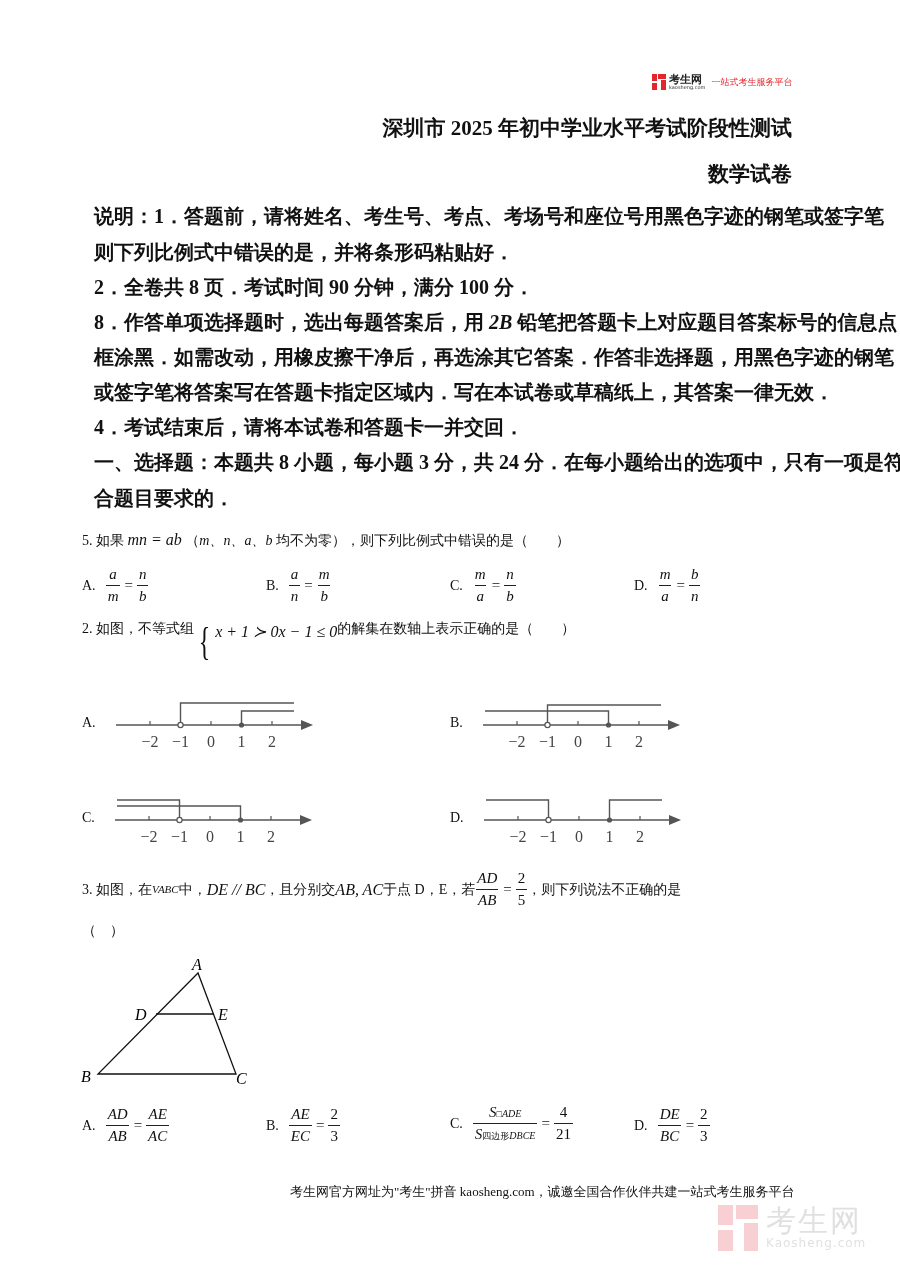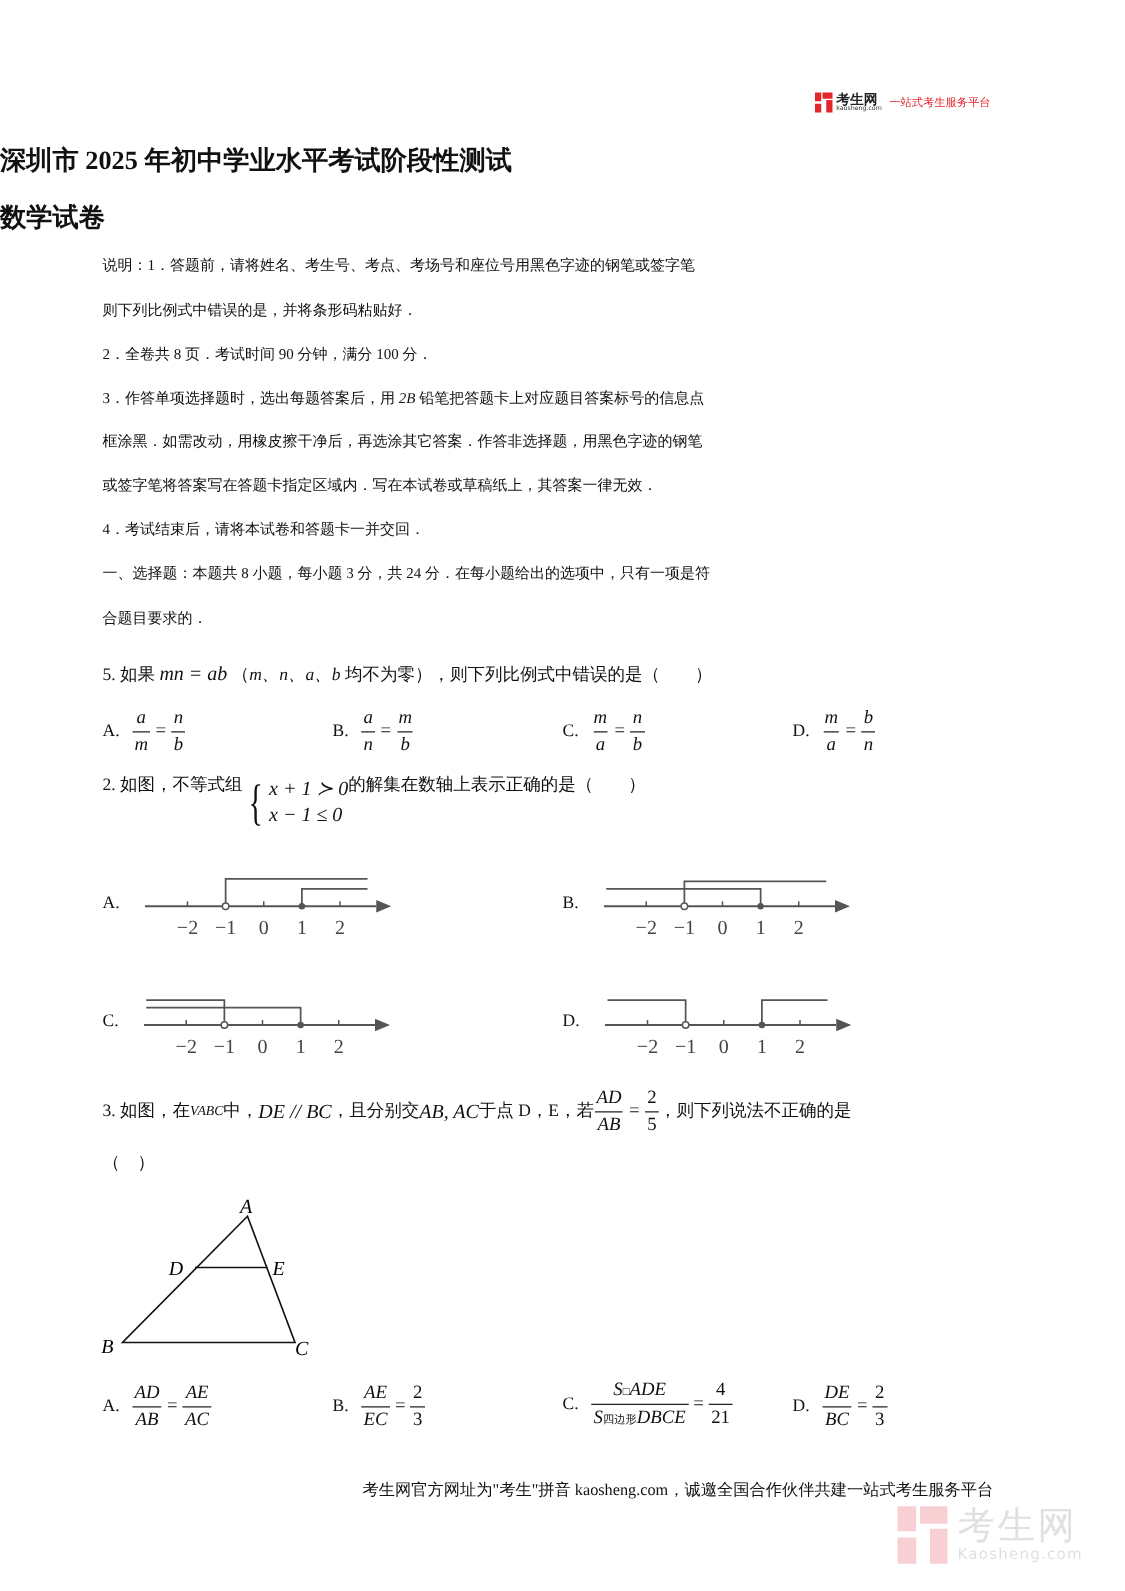--- a/index.html
+++ b/index.html
@@ -8,38 +8,38 @@
   .abs { position:absolute; }
   
   .logo { left:652px; top:74px; display:flex; align-items:center; }
   .logo-mark { width:14px; height:16px; position:relative; margin-right:3px; }
   .logo-mark i { position:absolute; background:#e3262b; }
   .logo-text { display:flex; flex-direction:column; line-height:1; margin-right:6px; }
   .logo-cn { font-family:"DejaVu Sans",sans-serif; font-size:11px; font-weight:bold; color:#222; }
   .logo-en { font-family:"DejaVu Sans",sans-serif; font-size:5px; color:#333; }
   .logo-slogan { font-family:"DejaVu Sans",sans-serif; font-size:9px; color:#e3262b; }
 
-  .title { left:0; width:792px; text-align:left; font-weight:bold; font-size:21px; }
-  .line { left:82px; font-size:12px; font-weight:normal; line-height:1; white-space:nowrap; }
+  .title { left:0; width:792px; text-align:right; font-weight:bold; font-size:21px; }
+  .line { left:94px; font-size:20px; font-weight:bold; line-height:1; white-space:nowrap; }
   .q { left:82px; font-size:14px; line-height:1; white-space:nowrap; }
   .opt { font-size:14px; white-space:nowrap; display:flex; align-items:center; }
   .opt .lbl { margin-right:10px; }
   .frac { display:inline-flex; flex-direction:column; align-items:center; vertical-align:middle; font-style:italic; font-size:15px; line-height:1.15; }
   .frac .num { padding:0 2px 2px; }
   .frac .den { border-top:1px solid #222; padding:2px 2px 0; }
   .eq { margin:0 4px; font-size:15px; }
   i.m { font-style:italic; }
   .nl svg { display:block; }
   .footer { left:290px; top:1183px; font-size:13px; white-space:nowrap; }
   .wm { left:718px; top:1205px; display:flex; align-items:center; opacity:0.55; }
   .wm-mark { width:40px; height:46px; position:relative; margin-right:8px; }
   .wm-mark i { position:absolute; background:#f4aab0; }
   .wm-cn { font-family:"DejaVu Sans",sans-serif; font-size:30px; color:#c8c8c8; line-height:1; letter-spacing:2px; }
   .wm-en { font-family:"DejaVu Sans",sans-serif; font-size:12px; color:#c8c8c8; letter-spacing:1px; }
-  .sub { font-size:15px; }
+  .sub { font-size:10px; }
   .subcn { font-size:9px; font-style:normal; }
 </style>
 </head>
 <body>
 
 <div class="abs logo">
   <div class="logo-mark">
     <i style="left:0;top:0;width:5px;height:7px"></i>
     <i style="left:0;top:9px;width:5px;height:7px"></i>
     <i style="left:6px;top:0;width:8px;height:5px"></i>
@@ -51,21 +51,21 @@
   </div>
   <span class="logo-slogan">一站式考生服务平台</span>
 </div>
 
 <div class="abs title" style="top:114px">深圳市 2025 年初中学业水平考试阶段性测试</div>
 <div class="abs title" style="top:160px">数学试卷</div>
 
 <div class="abs line" style="top:206px">说明：1．答题前，请将姓名、考生号、考点、考场号和座位号用黑色字迹的钢笔或签字笔</div>
 <div class="abs line" style="top:242px">则下列比例式中错误的是，并将条形码粘贴好．</div>
 <div class="abs line" style="top:277px">2．全卷共 8 页．考试时间 90 分钟，满分 100 分．</div>
-<div class="abs line" style="top:312px"><span>3．作答单项选择题时，选出每题答案后，用 </span><i class="m">2B</i><span> 铅笔把答题卡上对应题目答案标号的信息点</span></div>
+<div class="abs line" style="top:312px"><span>8．作答单项选择题时，选出每题答案后，用 </span><i class="m">2B</i><span> 铅笔把答题卡上对应题目答案标号的信息点</span></div>
 <div class="abs line" style="top:347px">框涂黑．如需改动，用橡皮擦干净后，再选涂其它答案．作答非选择题，用黑色字迹的钢笔</div>
 <div class="abs line" style="top:382px">或签字笔将答案写在答题卡指定区域内．写在本试卷或草稿纸上，其答案一律无效．</div>
 <div class="abs line" style="top:417px">4．考试结束后，请将本试卷和答题卡一并交回．</div>
 <div class="abs line" style="top:452px">一、选择题：本题共 8 小题，每小题 3 分，共 24 分．在每小题给出的选项中，只有一项是符</div>
 <div class="abs line" style="top:488px">合题目要求的．</div>
 
 <div class="abs q" style="top:532px">
   <span>5. 如果</span>
   <i class="m" style="font-size:16px">mn = ab</i>
   <span>（</span><i class="m">m、n、a、b</i><span> 均不为零），则下列比例式中错误的是（　　）</span>
@@ -118,21 +118,21 @@
       <span class="frac">
         <span class="num">b</span>
         <span class="den">n</span>
       </span>
     </div>
   </div>
 
 <div class="abs q" style="top:622px; display:flex; align-items:flex-start;">
   <span>2. 如图，不等式组</span>
   <span style="font-size:40px; font-weight:lighter; line-height:1; margin:0 1px; transform:scaleX(0.6); display:inline-block;">{</span>
-  <span style="display:inline-flex; flex-direction:column; font-size:16px; line-height:1.3;">
+  <span style="display:inline-flex; flex-direction:row; font-size:16px; line-height:1.3;">
     <i class="m">x + 1 ≻ 0</i>
     <i class="m">x − 1 ≤ 0</i>
   </span>
   <span>的解集在数轴上表示正确的是（　　）</span>
 </div>
 
 <div id="q2-options">
     <div class="abs opt nl" style="left: 82px; top: 698px;">
       <span style="margin-right: 20px; margin-top: -6px;">A.</span>
       <svg width="200" height="56">

